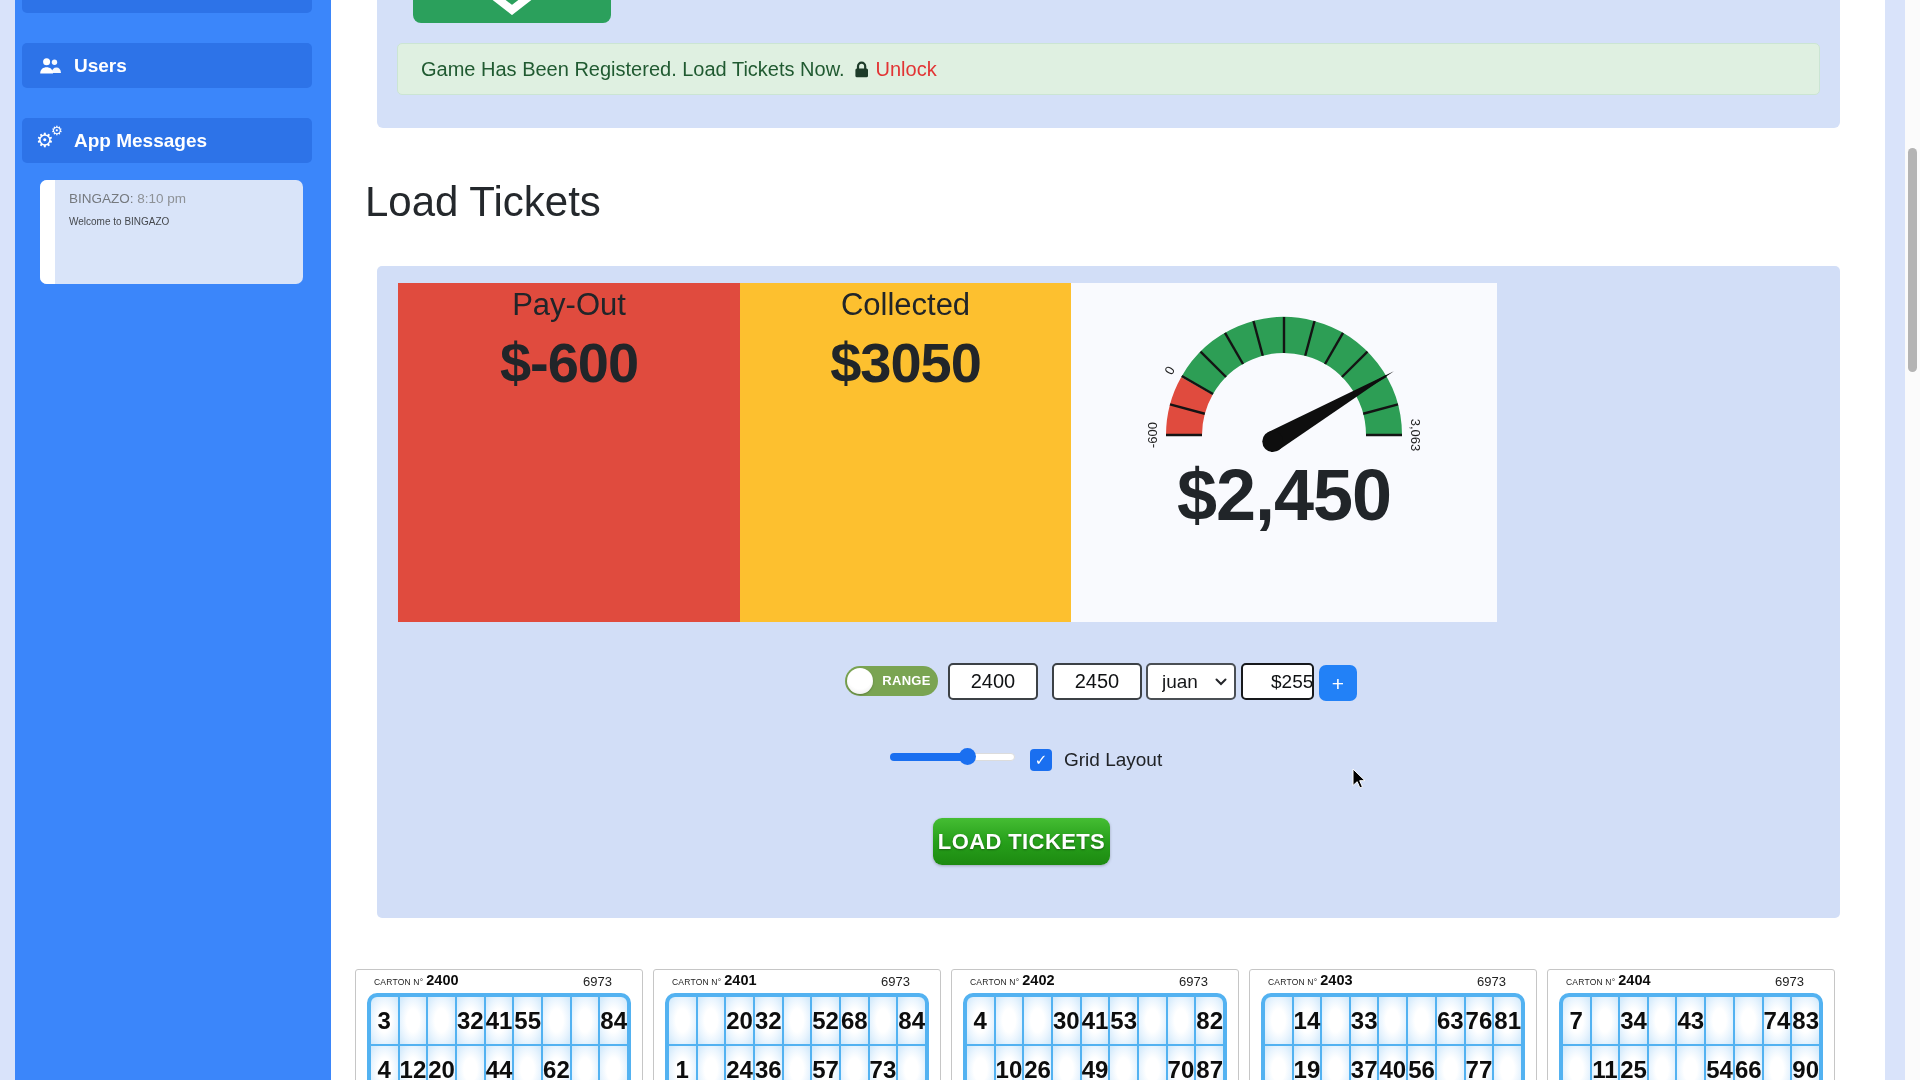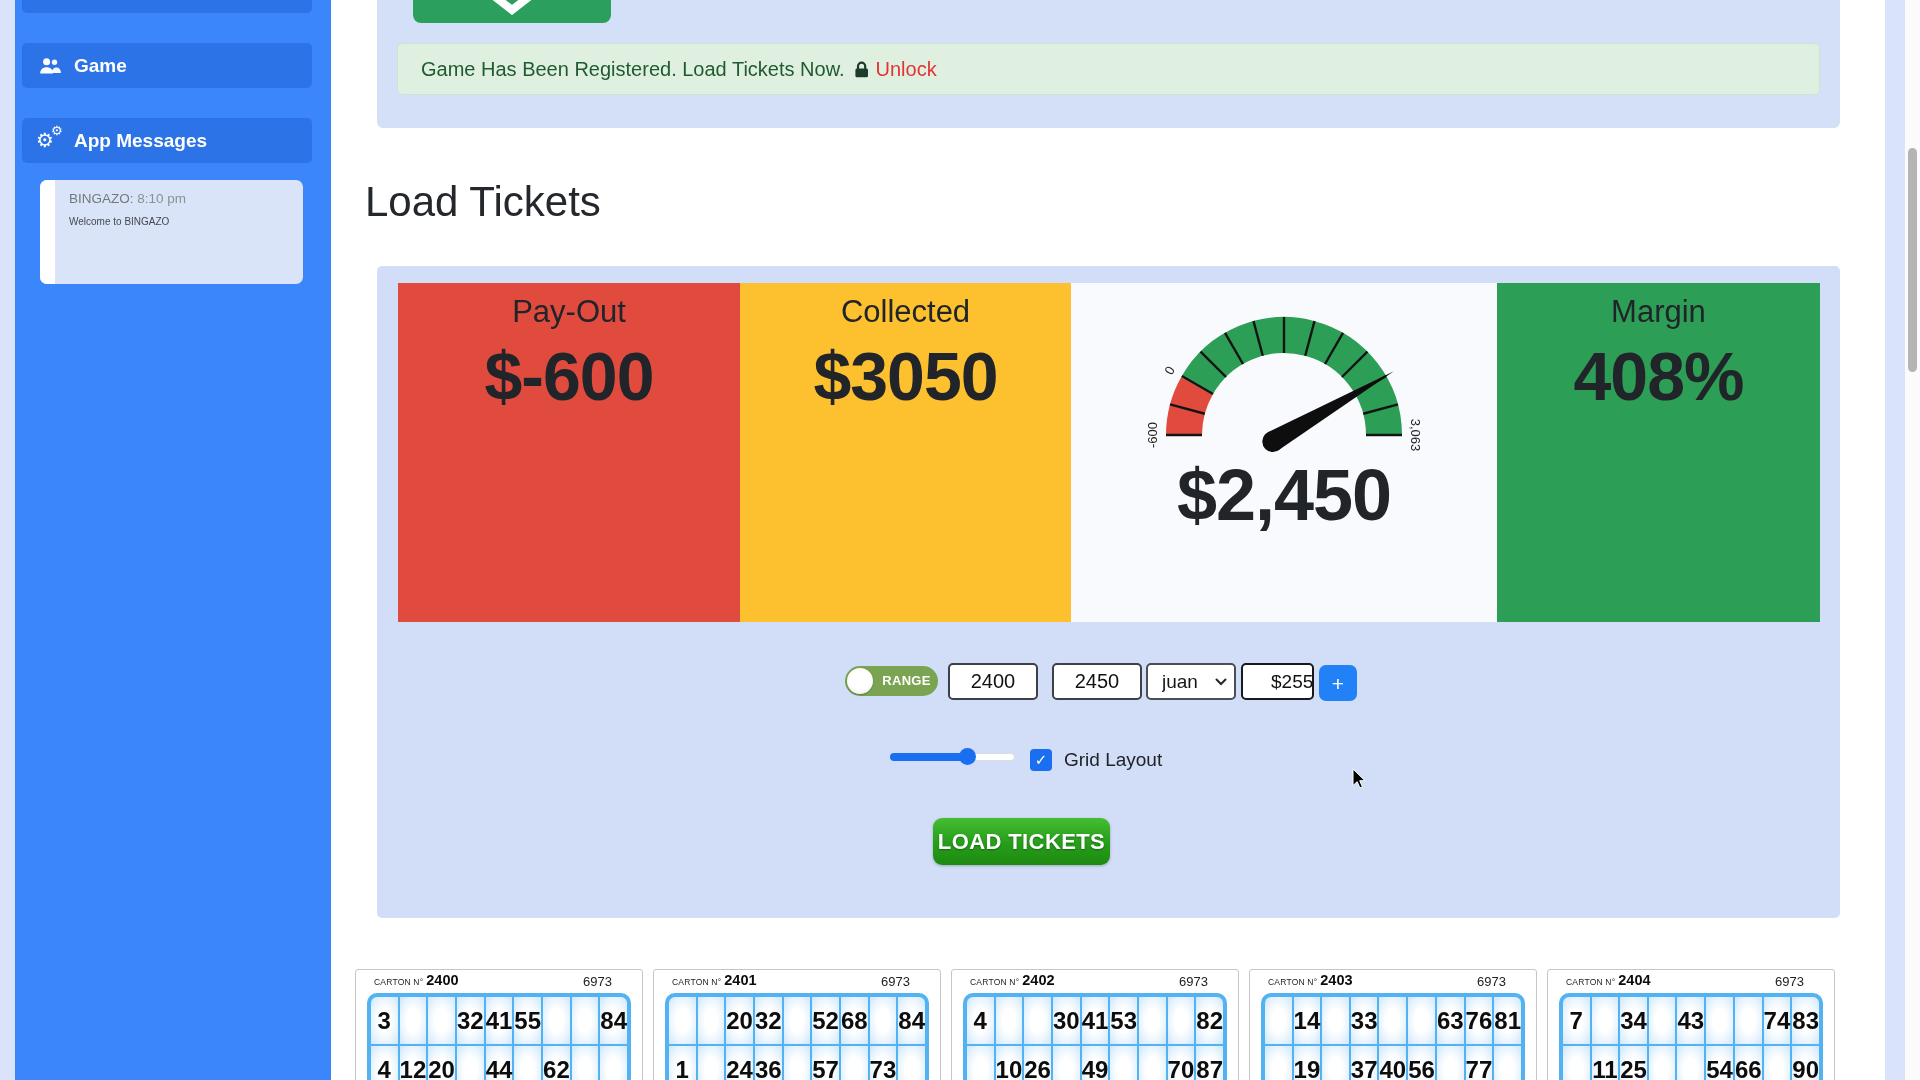--- a/index.html
+++ b/index.html
@@ -45,22 +45,22 @@
 
   h1 { position:absolute; left:34px; top:178px; font-size:42px; font-weight:500; color:#24282c; }
 
   .panel { position:absolute; left:46px; top:266px; width:1463px; height:652px;
            background:#d2def7; border-radius:5px; }
 
   
   .stats { position:absolute; left:21px; top:17px; width:1422px; height:339px; display:flex; }
   .stat { text-align:center; color:#212529; overflow:hidden; }
   .stat.w1{width:342px;} .stat.w2{width:331px;} .stat.w3{width:426px;} .stat.w4{width:323px;}
-  .stat .lbl { margin-top:11px; font-size:31px; line-height:36px; font-weight:400; }
-  .stat .val { margin-top:12px; font-size:68px; font-weight:700; line-height:1; letter-spacing:-1px; }
+  .stat .lbl { margin-top:4px; font-size:31px; line-height:36px; font-weight:400; }
+  .stat .val { margin-top:12px; font-size:56px; font-weight:700; line-height:1; letter-spacing:-1px; }
   .stat.profit .val { margin-top:6px; font-size:72px; }
   .gauge { height:170px; margin-top:0; }
 
   
   .toggle { position:absolute; left:468px; top:400px; width:93px; height:30px;
             background:#7aa452; border-radius:15px; cursor:pointer; }
   .toggle .knob { position:absolute; left:2px; top:2px; width:26px; height:26px; border-radius:50%;
                   background:radial-gradient(circle at 50% 35%, #ffffff 55%, #e6e6e6 100%);
                   box-shadow:0 1px 2px rgba(0,0,0,.25); }
   .toggle .tlabel { position:absolute; left:30px; right:0; top:0; line-height:30px; text-align:center;
@@ -126,21 +126,21 @@
     <div class="sb-item sb-partial"></div>
     <div class="sb-item sb-users">
       <span class="sb-ico">
         <svg width="26" height="18" viewBox="0 0 26 18">
           <circle cx="16.5" cy="5.2" r="2.7" fill="#fff" opacity=".95"></circle>
           <path d="M13.6 16c.2-3.4 2.1-5.4 4.9-5.4 2.5 0 4.3 2 4.5 5.4z" fill="#fff" opacity=".95"></path>
           <circle cx="8.6" cy="4.8" r="3.5" fill="#fff"></circle>
           <path d="M2.2 16.6c0-4.4 3-6.4 6.4-6.4s6.4 2 6.4 6.4z" fill="#fff"></path>
         </svg>
       </span>
-      <span>Game</span>
+      <span>Users</span>
     </div>
     <div class="sb-item sb-msgs">
       <span class="sb-ico gears">
         <span class="g1">⚙</span>
           <span class="g2">⚙</span>
       </span>
       <span>App Messages</span>
     </div>
 
     <div class="msg-card">
@@ -208,24 +208,20 @@
                 <line x1="229.20591775570358" y1="130.7768383015933" x2="263.97924750211007" y2="121.45935267790256" stroke="#141414" stroke-width="2.4"></line>
                 <line x1="232" y1="152" x2="268" y2="152" stroke="#141414" stroke-width="2.4"></line>
                 <text x="19" y="155.99999999999997" text-anchor="middle" font-size="13" fill="#222" transform="rotate(-90 19 151.99999999999997)">-600</text>
                 <text x="35.96542756801689" y="91.52429689988021" text-anchor="middle" font-size="13" fill="#222" transform="rotate(-60.51597051597051 35.96542756801689 87.52429689988021)">0</text>
                 <text x="281" y="156" text-anchor="middle" font-size="13" fill="#222" transform="rotate(90 281 152)">3,063</text>
                 <polygon points="133.48614737749895,149.4421353510565 144.02511766970989,167.60611358215704 259.84882073094155,88.2643225185339" fill="#0e0e0e"></polygon>
                 <circle cx="138.75563252360442" cy="158.52412446660676" r="10.5" fill="#0e0e0e"></circle>
               </svg></div>
           <div class="val">$2,450</div>
         </div>
-        <div class="stat w4" style="background: rgb(45, 158, 85);">
-          <div class="lbl">Margin</div>
-          <div class="val">408%</div>
-        </div>
       </div>
 
       <div class="toggle">
         <span class="knob"></span>
         <span class="tlabel">RANGE</span>
       </div>
 
       <input id="in-from" class="ctl" value="2400" style="">
       <input id="in-to" class="ctl" value="2450" style="">
 

